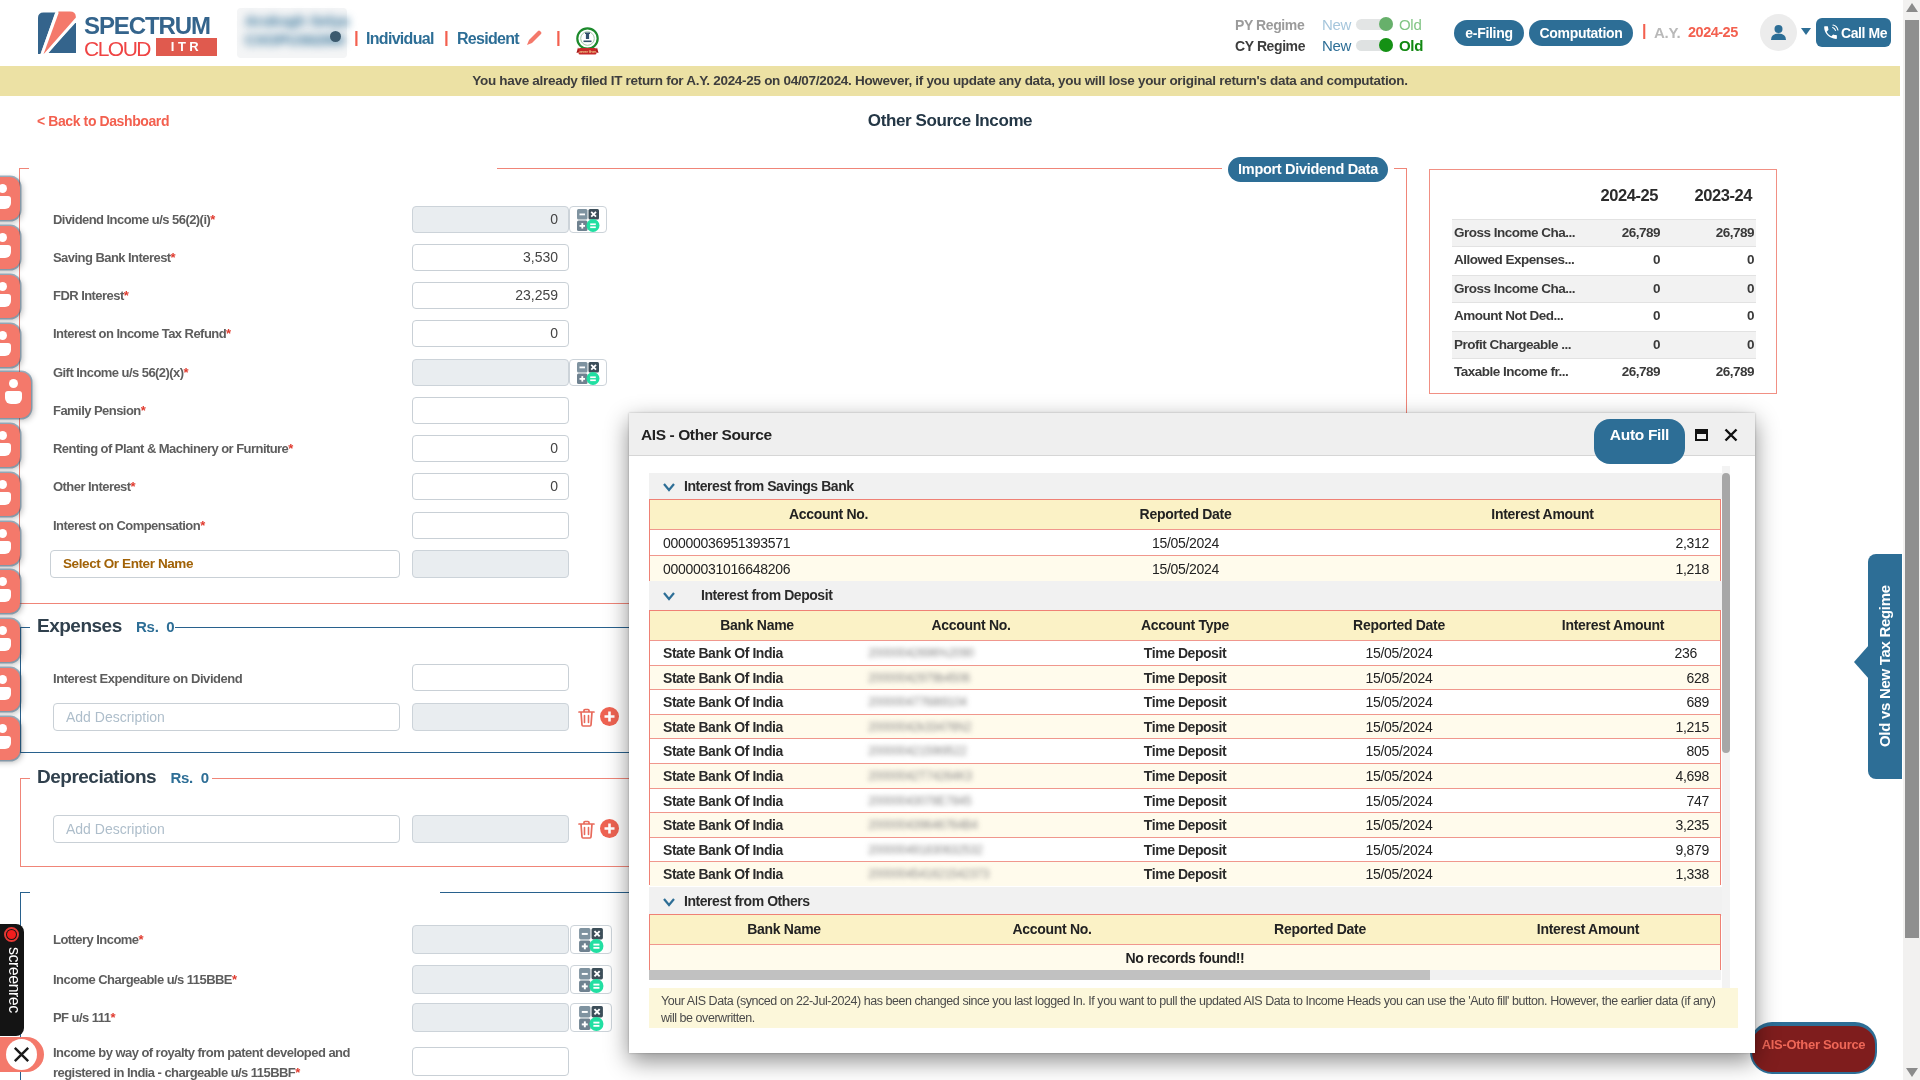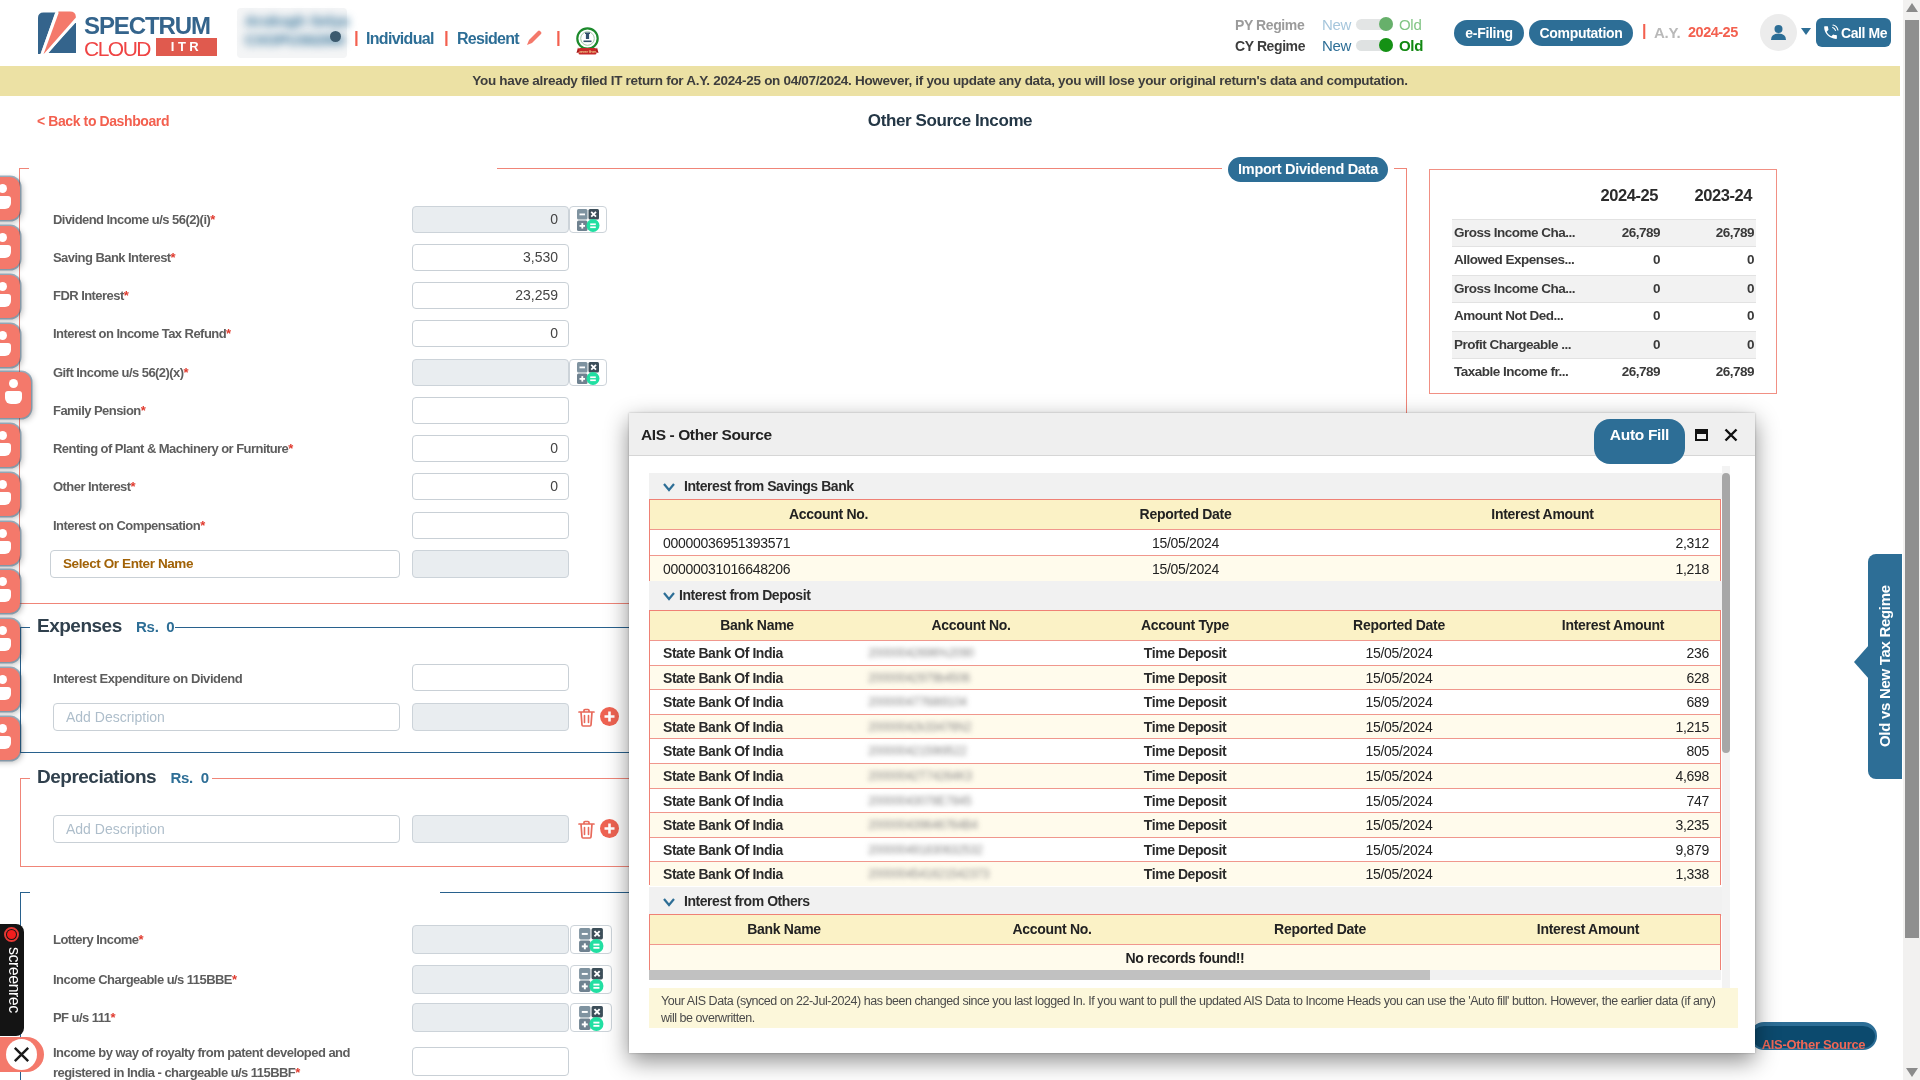--- a/index.html
+++ b/index.html
@@ -327,21 +327,21 @@
         <span class="sc2">0</span>
         <span class="sc3">0</span>
       </div>
     <div class="srow" style="top:189px">
         <span class="sc1">Taxable Income fr...</span>
         <span class="sc2">26,789</span>
         <span class="sc3">26,789</span>
       </div>
   </div>
 
-  <div class="abs" style="left:1750px;top:1022px;width:127px;height:28px;background:#0c4a6e;border:2px solid #2d6e96;border-top-width:4px;border-radius:22px;color:#ef6757;font-size:13px;font-weight:bold;letter-spacing:-0.3px;text-align:center;line-height:38px">AIS-Other Source</div>
+  <div class="abs" style="left:1750px;top:1022px;width:127px;height:52px;background:#7f1d1d;border:2px solid #2d6e96;border-top-width:4px;border-radius:22px;color:#ef6757;font-size:13px;font-weight:bold;letter-spacing:-0.3px;text-align:center;line-height:38px">AIS-Other Source</div>
 
   <div class="abs" style="left:1868px;top:554px;width:34px;height:225px;background:#2d6e96;border-radius:8px 0 0 8px"></div>
   <div class="abs" style="left:1854px;top:645px;width:0;height:0;border-top:17px solid transparent;border-bottom:17px solid transparent;border-right:15px solid #2d6e96"></div>
   <div class="abs" style="left:1870px;top:554px;width:30px;height:225px;writing-mode:vertical-rl;transform:rotate(180deg);text-align:center;color:#fff;font-size:15px;font-weight:bold;letter-spacing:-0.3px;line-height:30px">Old vs New Tax Regime</div>
 
   <div class="abs" style="left:1903px;top:0;width:17px;height:1080px;background:#f2f1f0"></div>
   <div class="abs" style="left:1906px;top:3px;width:0;height:0;border-left:6px solid transparent;border-right:6px solid transparent;border-bottom:9px solid #8b8b8b"></div>
   <div class="abs" style="left:1906px;top:1068px;width:0;height:0;border-left:6px solid transparent;border-right:6px solid transparent;border-top:9px solid #8b8b8b"></div>
   <div class="abs" style="left:1905px;top:20px;width:14px;height:918px;background:#8f8f8f"></div>
 
@@ -371,35 +371,35 @@
         </div>
       <div class="trow alt" style="top:55px;height:26px;line-height:26px;border-top:1px solid #f0978d">
           <span class="abs" style="left:13px">00000031016648206</span>
           <span class="abs" style="left:357px;width:357px;text-align:center">15/05/2024</span>
           <span class="abs" style="right:11px">1,218</span>
         </div>
     </div>
 
     <div class="secbar" style="top:168px;height:29px;line-height:29px"><svg class="chev" style="left:13px;top:8px" viewBox="0 0 14 14">
           <path d="M2 4 L7 10 L12 4" stroke="#2d6e96" stroke-width="2.2" fill="none"></path>
-        </svg><span style="margin-left:30px">Interest from Deposit</span></div>
+        </svg><span style="margin-left:52px">Interest from Deposit</span></div>
     <div class="ytable" style="top:197px;height:275px">
       <div class="trow yhead" style="top:0;height:29px;line-height:29px">
           <span class="abs" style="left:0;width:214px;text-align:center">Bank Name</span>
           <span class="abs" style="left:214px;width:214px;text-align:center">Account No.</span>
           <span class="abs" style="left:428px;width:214px;text-align:center">Account Type</span>
           <span class="abs" style="left:642px;width:214px;text-align:center">Reported Date</span>
           <span class="abs" style="left:856px;width:214px;text-align:center">Interest Amount</span>
         </div>
       <div class="trow" style="top:29.0px;height:24.6px;line-height:24.6px;border-top:1px solid #f0978d">
           <span class="abs" style="left:13px;font-weight:bold;letter-spacing:-0.45px;color:#2b2b2b">State Bank Of India</span>
           <span class="abs blur3" style="left:218px;width:124px;overflow:hidden;color:#8a8a8a;font-size:12px;white-space:nowrap">20000042696%2090</span>
           <span class="abs" style="left:428px;width:214px;text-align:center;font-weight:bold;letter-spacing:-0.45px;color:#2b2b2b">Time Deposit</span>
           <span class="abs" style="left:642px;width:214px;text-align:center">15/05/2024</span>
-          <span class="abs" style="right:11px">236</span>
+          <span class="abs" style="right:23px">236</span>
         </div>
       <div class="trow alt" style="top:53.6px;height:24.6px;line-height:24.6px;border-top:1px solid #f0978d">
           <span class="abs" style="left:13px;font-weight:bold;letter-spacing:-0.45px;color:#2b2b2b">State Bank Of India</span>
           <span class="abs blur3" style="left:218px;width:124px;overflow:hidden;color:#8a8a8a;font-size:12px;white-space:nowrap">20000042979b4506</span>
           <span class="abs" style="left:428px;width:214px;text-align:center;font-weight:bold;letter-spacing:-0.45px;color:#2b2b2b">Time Deposit</span>
           <span class="abs" style="left:642px;width:214px;text-align:center">15/05/2024</span>
           <span class="abs" style="right:11px">628</span>
         </div>
       <div class="trow" style="top:78.2px;height:24.6px;line-height:24.6px;border-top:1px solid #f0978d">
           <span class="abs" style="left:13px;font-weight:bold;letter-spacing:-0.45px;color:#2b2b2b">State Bank Of India</span>

